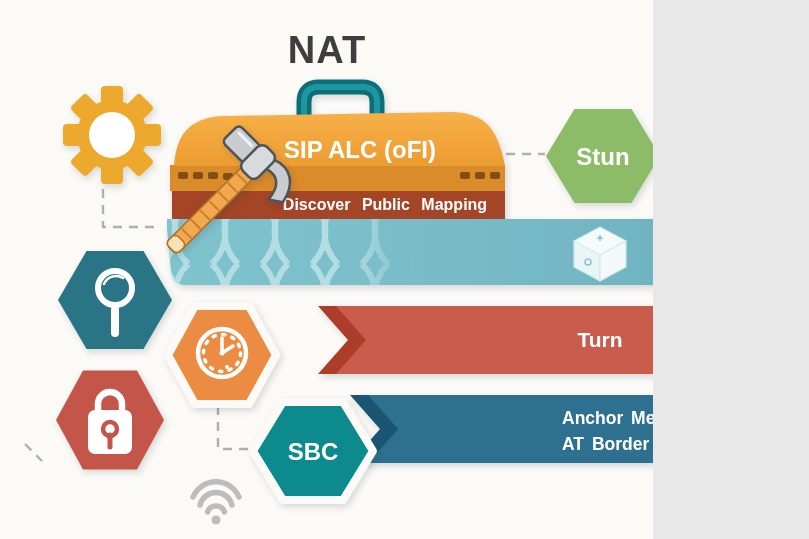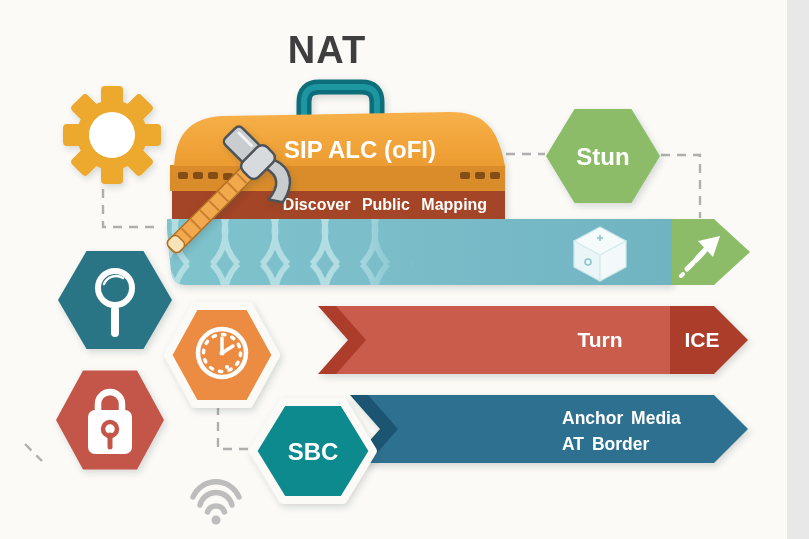--- a/index.html
+++ b/index.html
@@ -1,16 +1,16 @@
 <!DOCTYPE html>
 <html><head>
 <meta charset="utf-8">
 <style>
   html,body{margin:0;padding:0;background:#e8e8e8;}
-  .canvas{position:relative;width:787px;height:539px;background:#FBFAF7;overflow:hidden;
+  .canvas{position:relative;width:653px;height:539px;background:#FBFAF7;overflow:hidden;
           font-family:"Liberation Sans","DejaVu Sans",sans-serif;}
   svg{position:absolute;inset:0;}
   text{font-family:"Liberation Sans","DejaVu Sans",sans-serif;font-weight:bold;}
   .t-title{font-size:38px;letter-spacing:1px;}
   .t-lid{font-size:24px;fill:#ffffff;}
   .t-banner{font-size:16px;fill:#ffffff;word-spacing:7px;}
   .t-hex{font-size:24px;fill:#ffffff;}
   .t-band{font-size:21px;fill:#ffffff;}
   .t-anchor{font-size:17.5px;fill:#ffffff;word-spacing:3px;}
   .mid{text-anchor:middle;}

